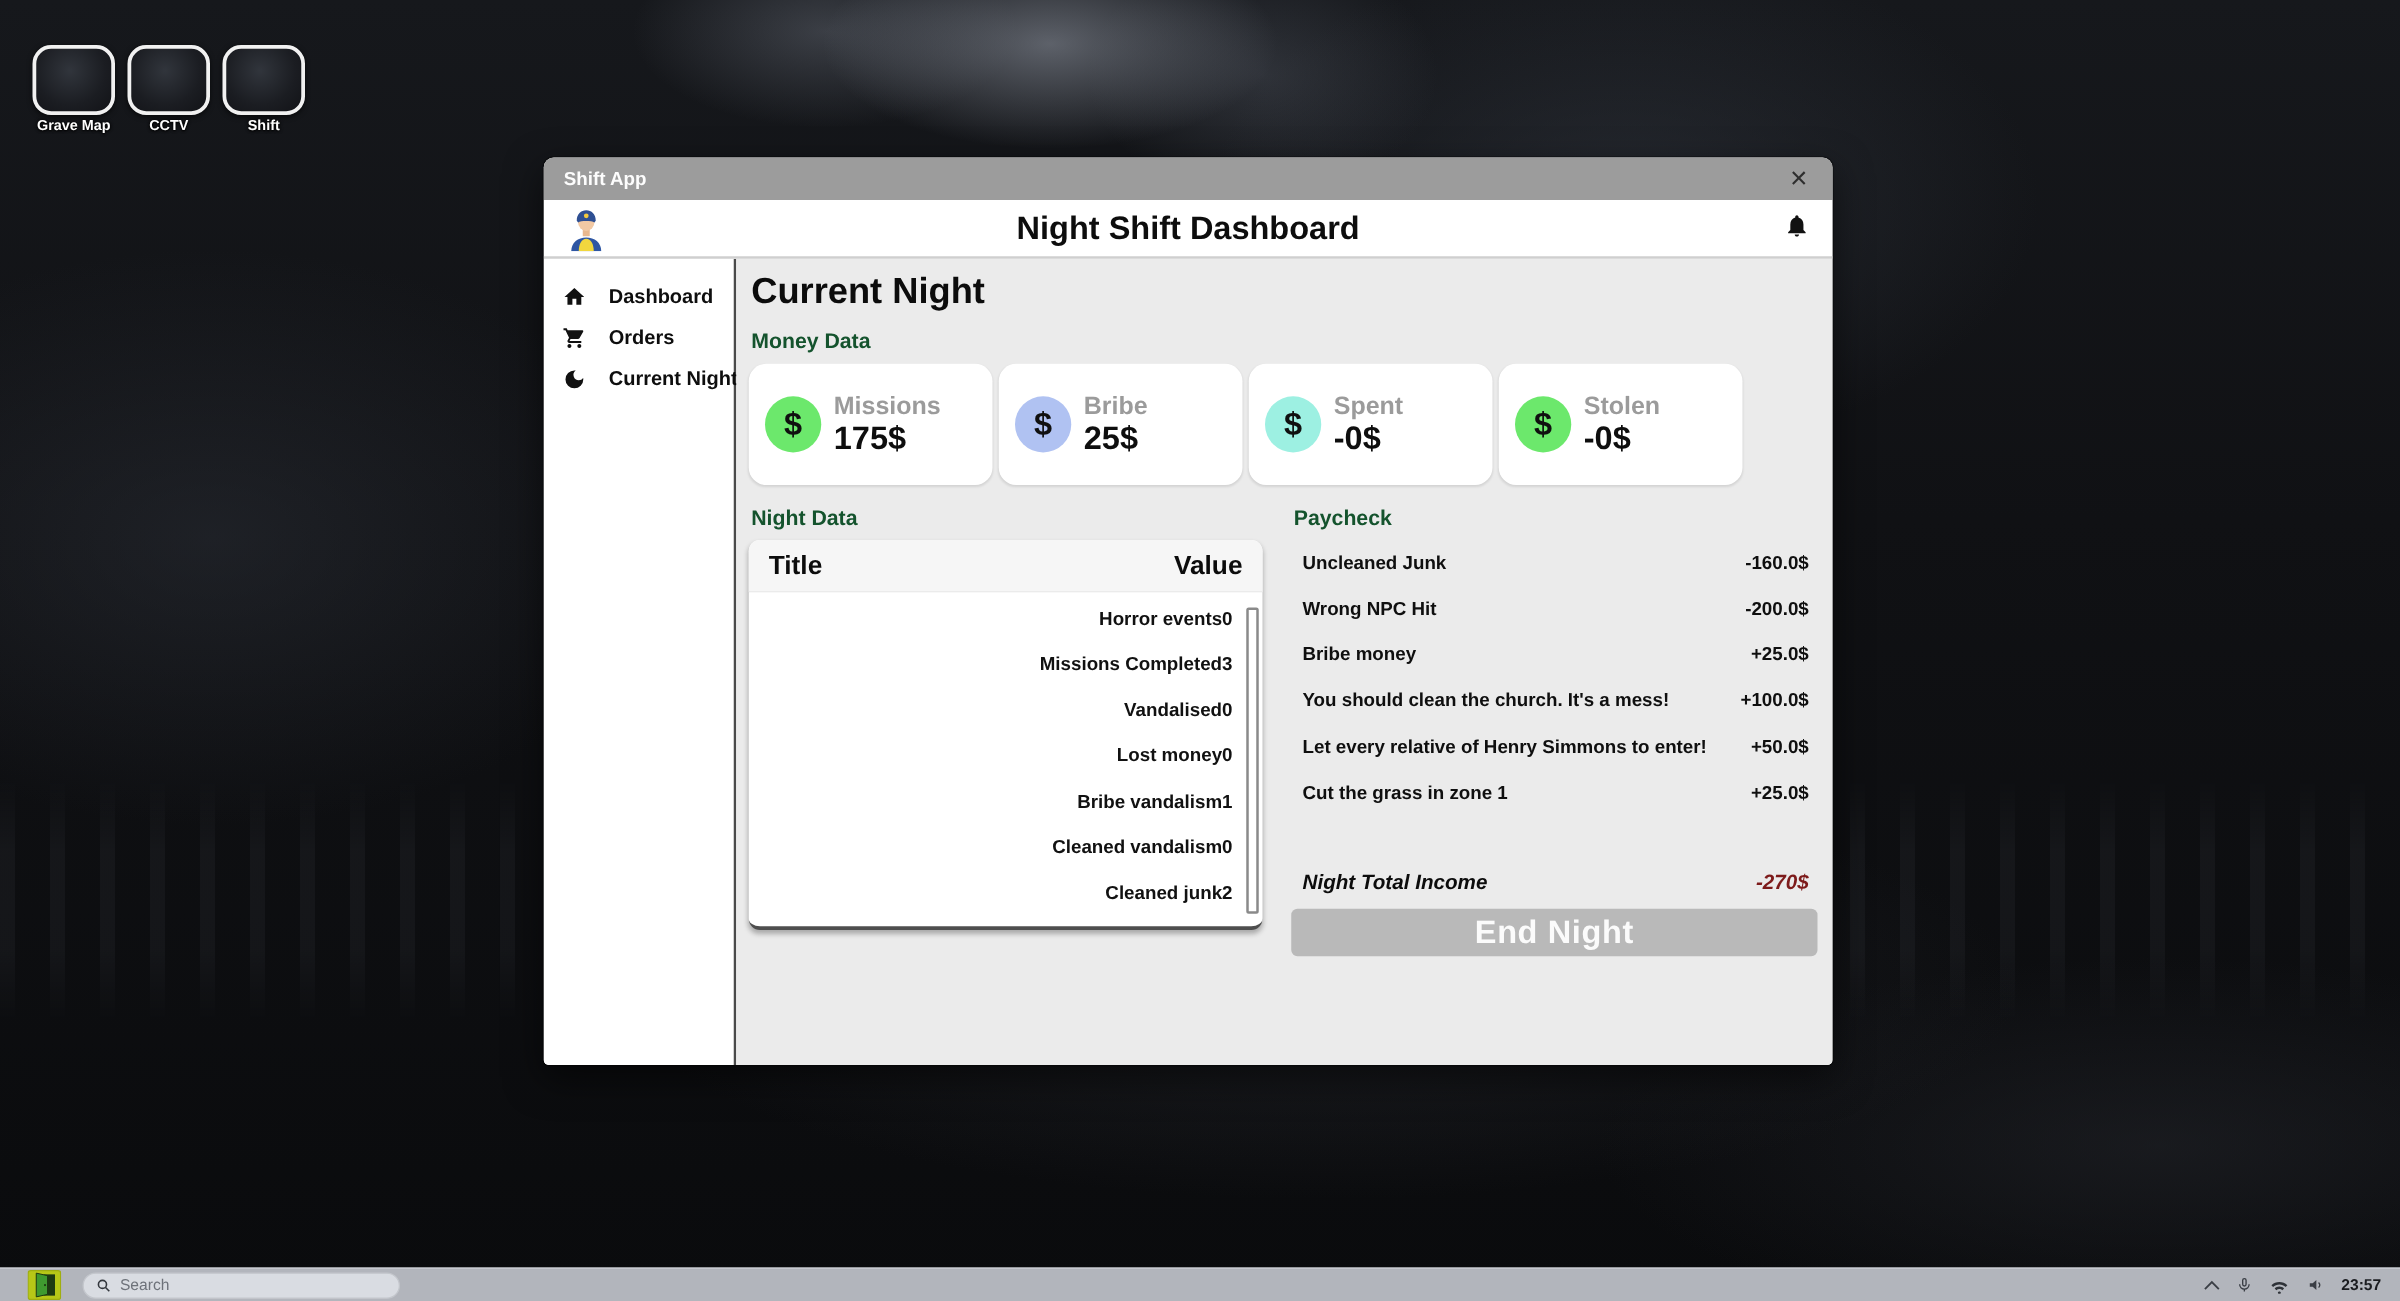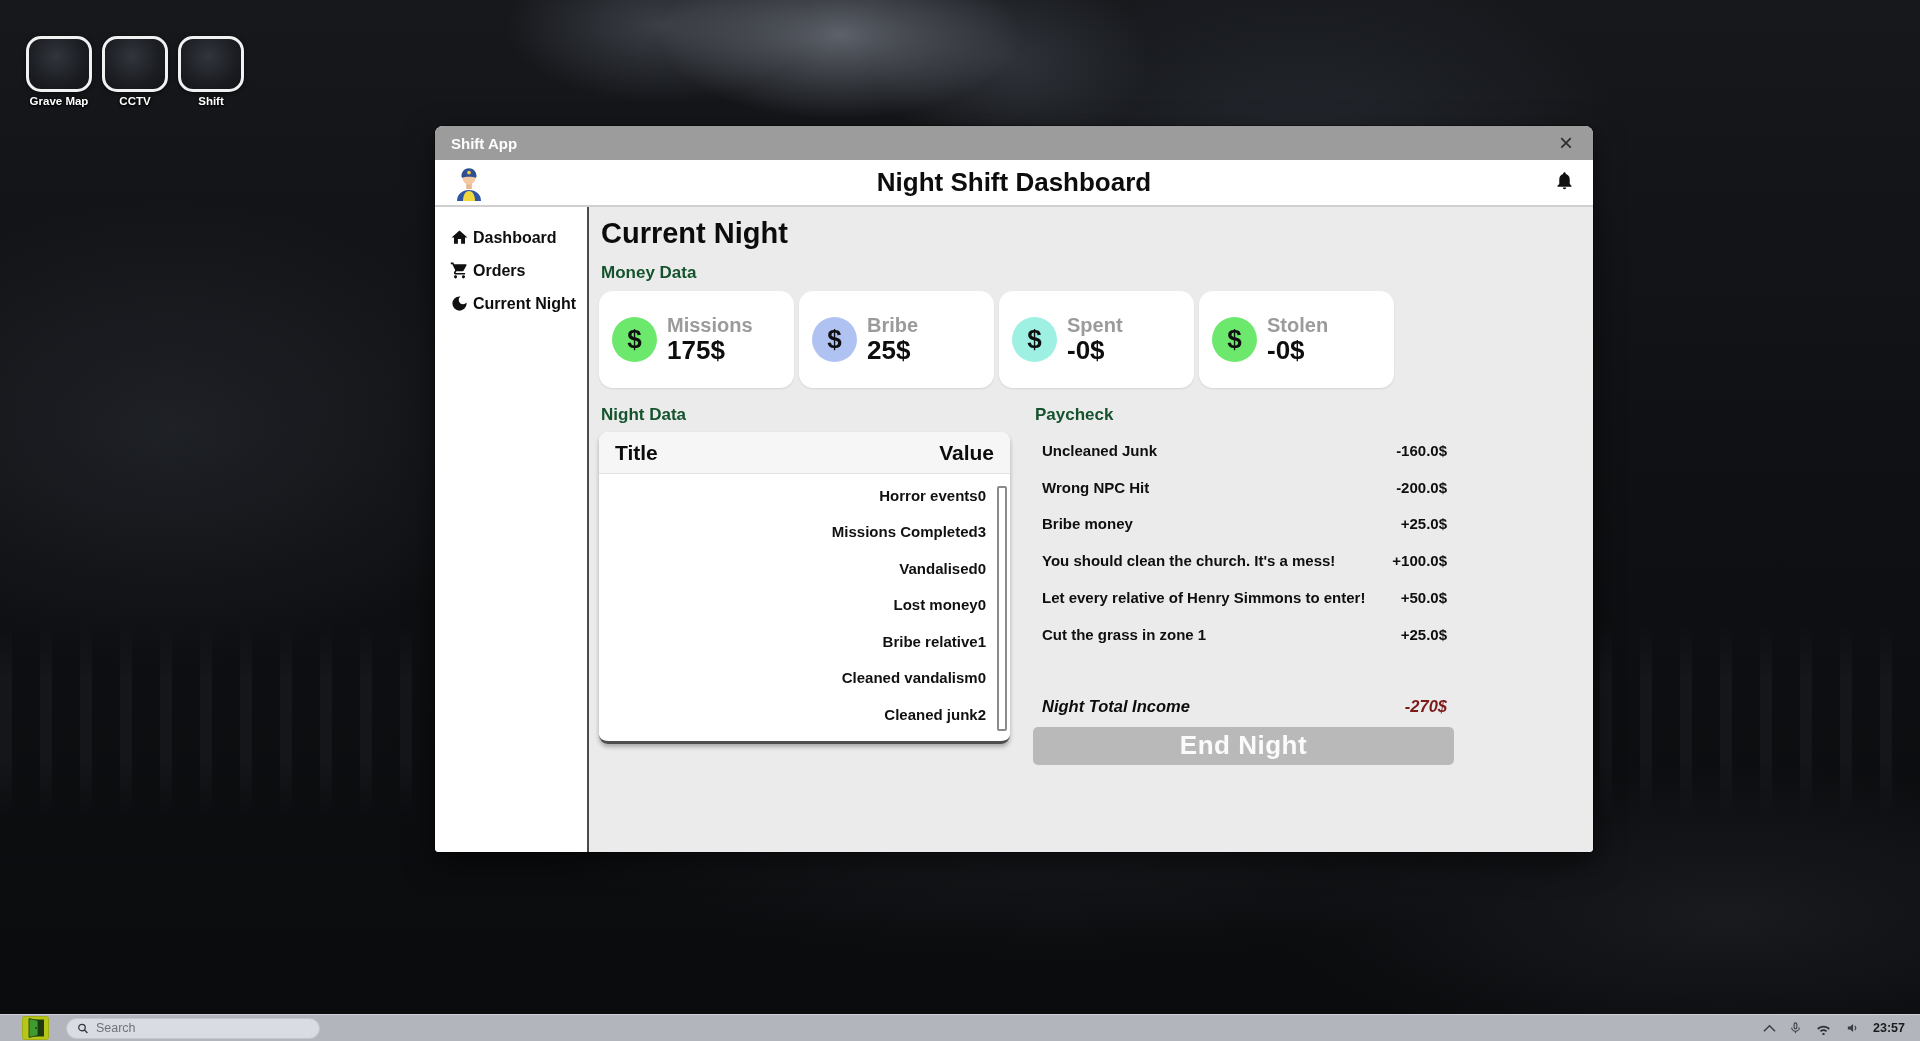--- a/index.html
+++ b/index.html
@@ -33,21 +33,21 @@
     background: radial-gradient(ellipse at 45% 35%, #31353c 0%, #1b1d22 60%, #121317 100%);
     box-shadow: 0 1px 4px rgba(0,0,0,.6);
   }
   .desk-label {
     margin-top: 3px; font-size: 11.5px; font-weight: 700; color: #fff;
     text-shadow: 0 1px 2px #000, 0 0 3px #000;
   }
 
   
   .window {
-    position: absolute; left: 435px; top: 126px; width: 1158px; height: 726px;
+    position: absolute; left: 435px; top: 126px; width: 1031px; height: 726px;
     border-radius: 8px 8px 4px 4px;
     box-shadow: 0 0 0 1px rgba(0,0,0,.35), 0 10px 30px rgba(0,0,0,.55);
     display: flex; flex-direction: column; overflow: hidden; background: #fff;
   }
   .titlebar {
     height: 34px; flex: 0 0 34px; background: #9c9c9c;
     display: flex; align-items: center; justify-content: space-between; padding: 0 16px;
   }
   .titlebar-title { color: #fdfdfd; font-size: 15px; font-weight: 700; }
   .close-btn { color: #2e2e2e; font-size: 24px; font-weight: 400; line-height: 1; cursor: pointer; padding: 0 4px; }
@@ -63,21 +63,21 @@
   }
   .avatar { width: 32px; height: 36px; position: relative; z-index: 1; }
   .bell { margin-left: auto; position: relative; z-index: 1; cursor: pointer; }
 
   .app-body { flex: 1 1 auto; display: flex; min-height: 0; }
   .sidebar {
     width: 154px; flex: 0 0 154px; background: #fff; border-right: 2px solid #4a4a4a;
     padding-top: 14px;
   }
   .nav-item {
-    display: flex; align-items: center; gap: 4px; padding: 7px 6px 7px 15px;
+    display: flex; align-items: center; gap: 18px; padding: 7px 6px 7px 15px;
     font-size: 16px; font-weight: 700; color: #0e0e0e; cursor: pointer; white-space: nowrap;
   }
   .nav-item svg { flex: 0 0 auto; }
 
   .main { flex: 1 1 auto; background: #ebebeb; padding: 8px 14px 0 10px; overflow: hidden; }
   .page-heading { font-size: 29px; font-weight: 700; color: #0c0c0c; margin: 2px 0 0 2px; }
   .section-label { font-size: 17px; font-weight: 700; color: #14532d; margin: 13px 0 8px 2px; }
 
   .cards-row { display: flex; gap: 5px; }
   .money-card {
@@ -273,21 +273,21 @@
               </div>
               <div class="nt-row">
                 <span class="nt-title">Vandalised</span>
                 <span class="nt-value">0</span>
               </div>
               <div class="nt-row">
                 <span class="nt-title">Lost money</span>
                 <span class="nt-value">0</span>
               </div>
               <div class="nt-row">
-                <span class="nt-title">Bribe relative</span>
+                <span class="nt-title">Bribe vandalism</span>
                 <span class="nt-value">1</span>
               </div>
               <div class="nt-row">
                 <span class="nt-title">Cleaned vandalism</span>
                 <span class="nt-value">0</span>
               </div>
               <div class="nt-row">
                 <span class="nt-title">Cleaned junk</span>
                 <span class="nt-value">2</span>
               </div>

